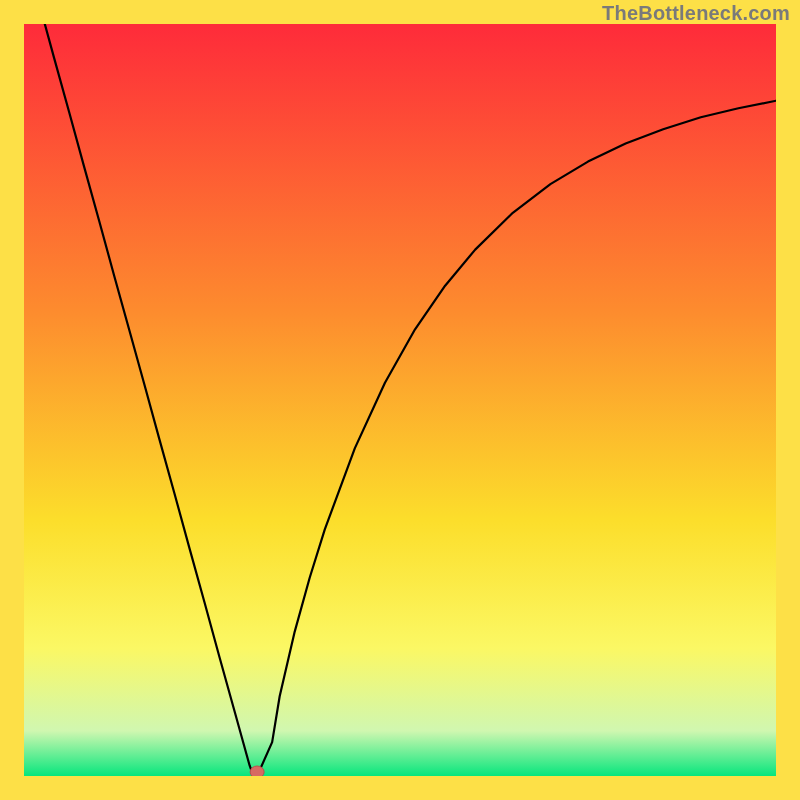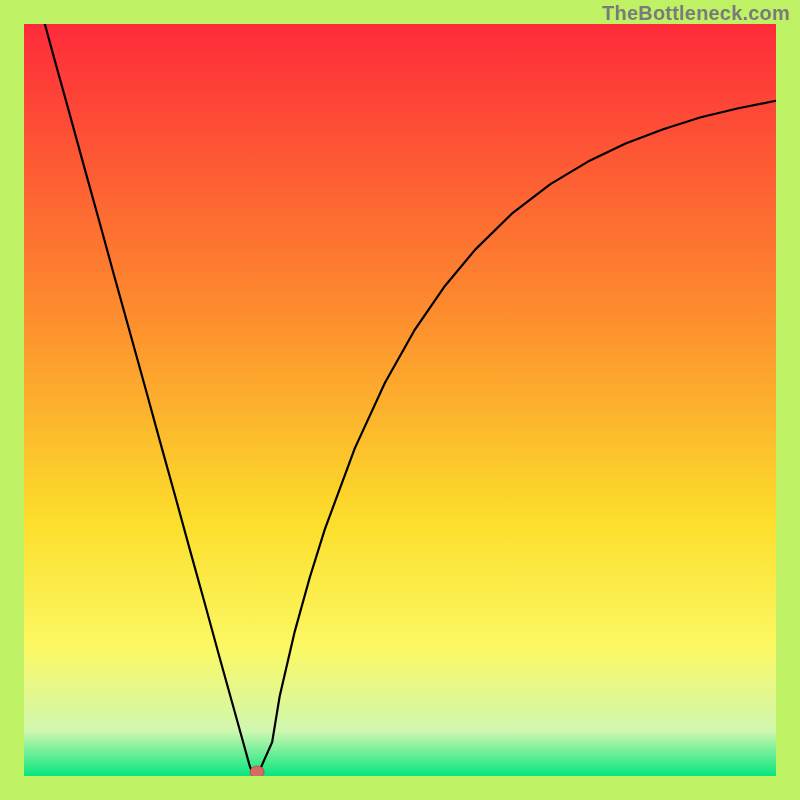--- a/index.html
+++ b/index.html
@@ -10,21 +10,21 @@
     background: #000;
     overflow: hidden;
     font-family: Arial, Helvetica, sans-serif;
   }
   .frame {
     position: absolute;
     top: 0;
     left: 0;
     width: 800px;
     height: 800px;
-    background: #bef264;
+    background: #fde047;
   }
   .plot-area {
     position: absolute;
     top: 24px;
     left: 24px;
     width: 752px;
     height: 752px;
     overflow: hidden;
   }
   .attribution {

